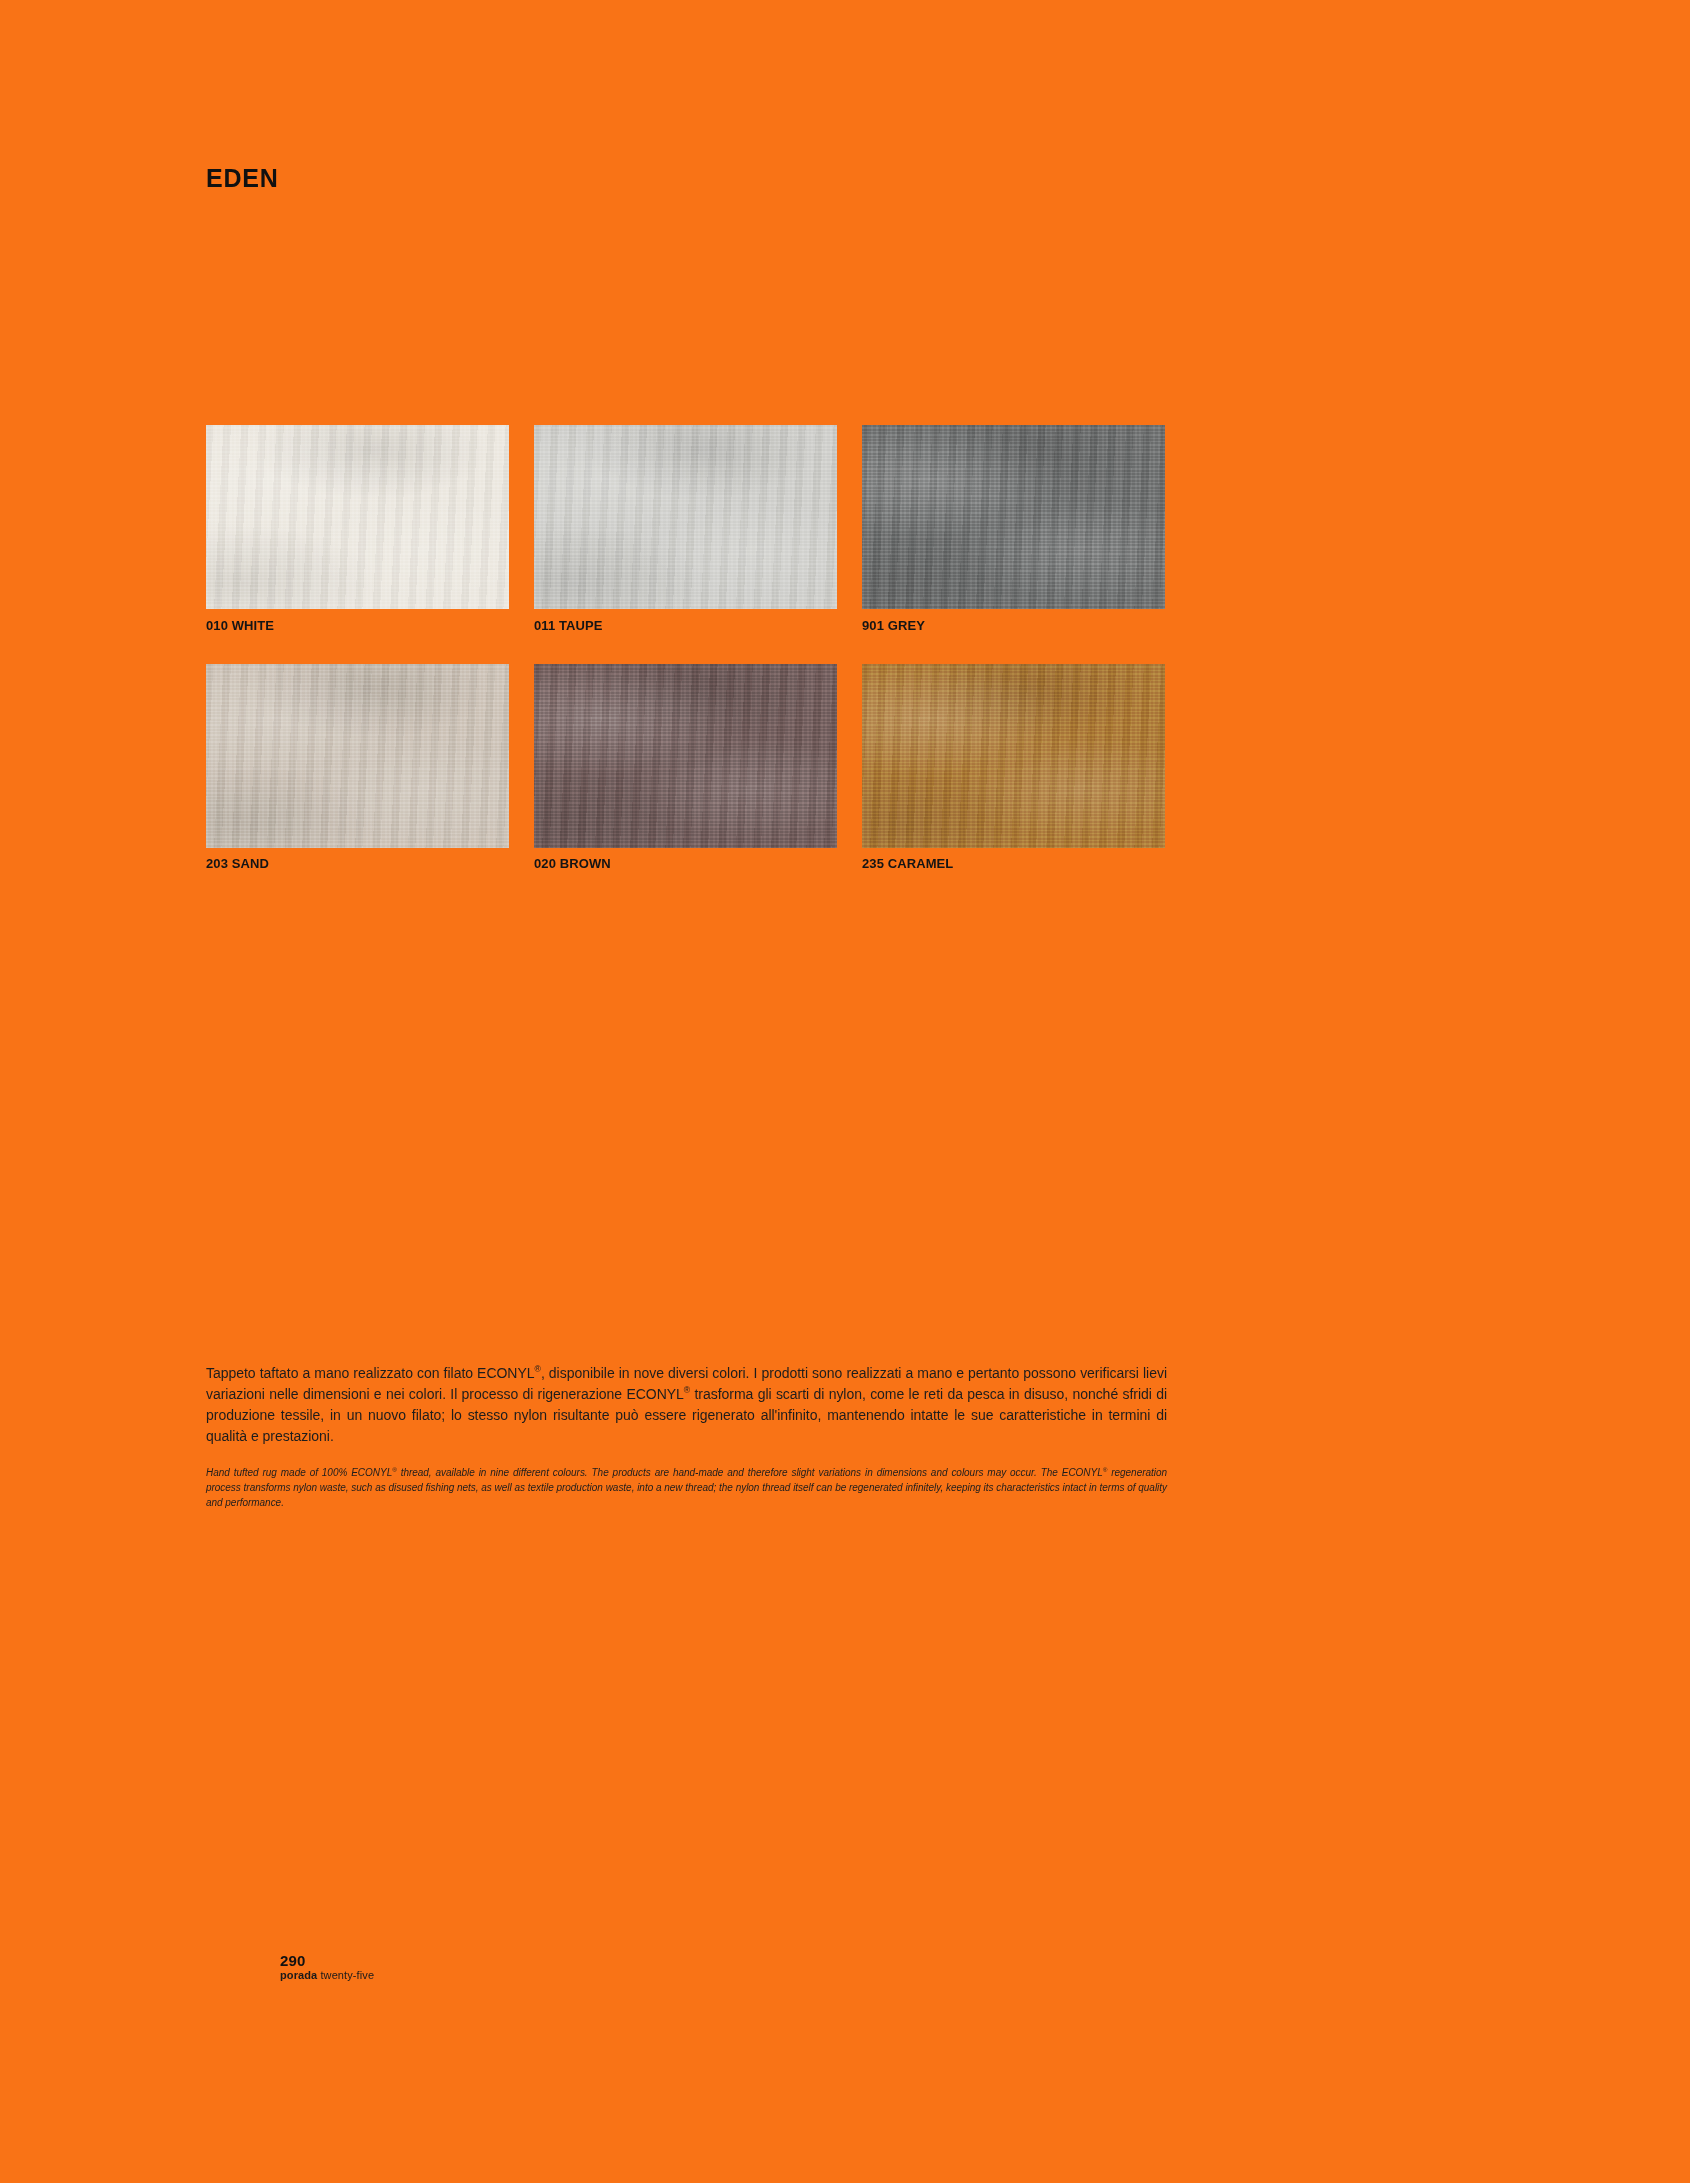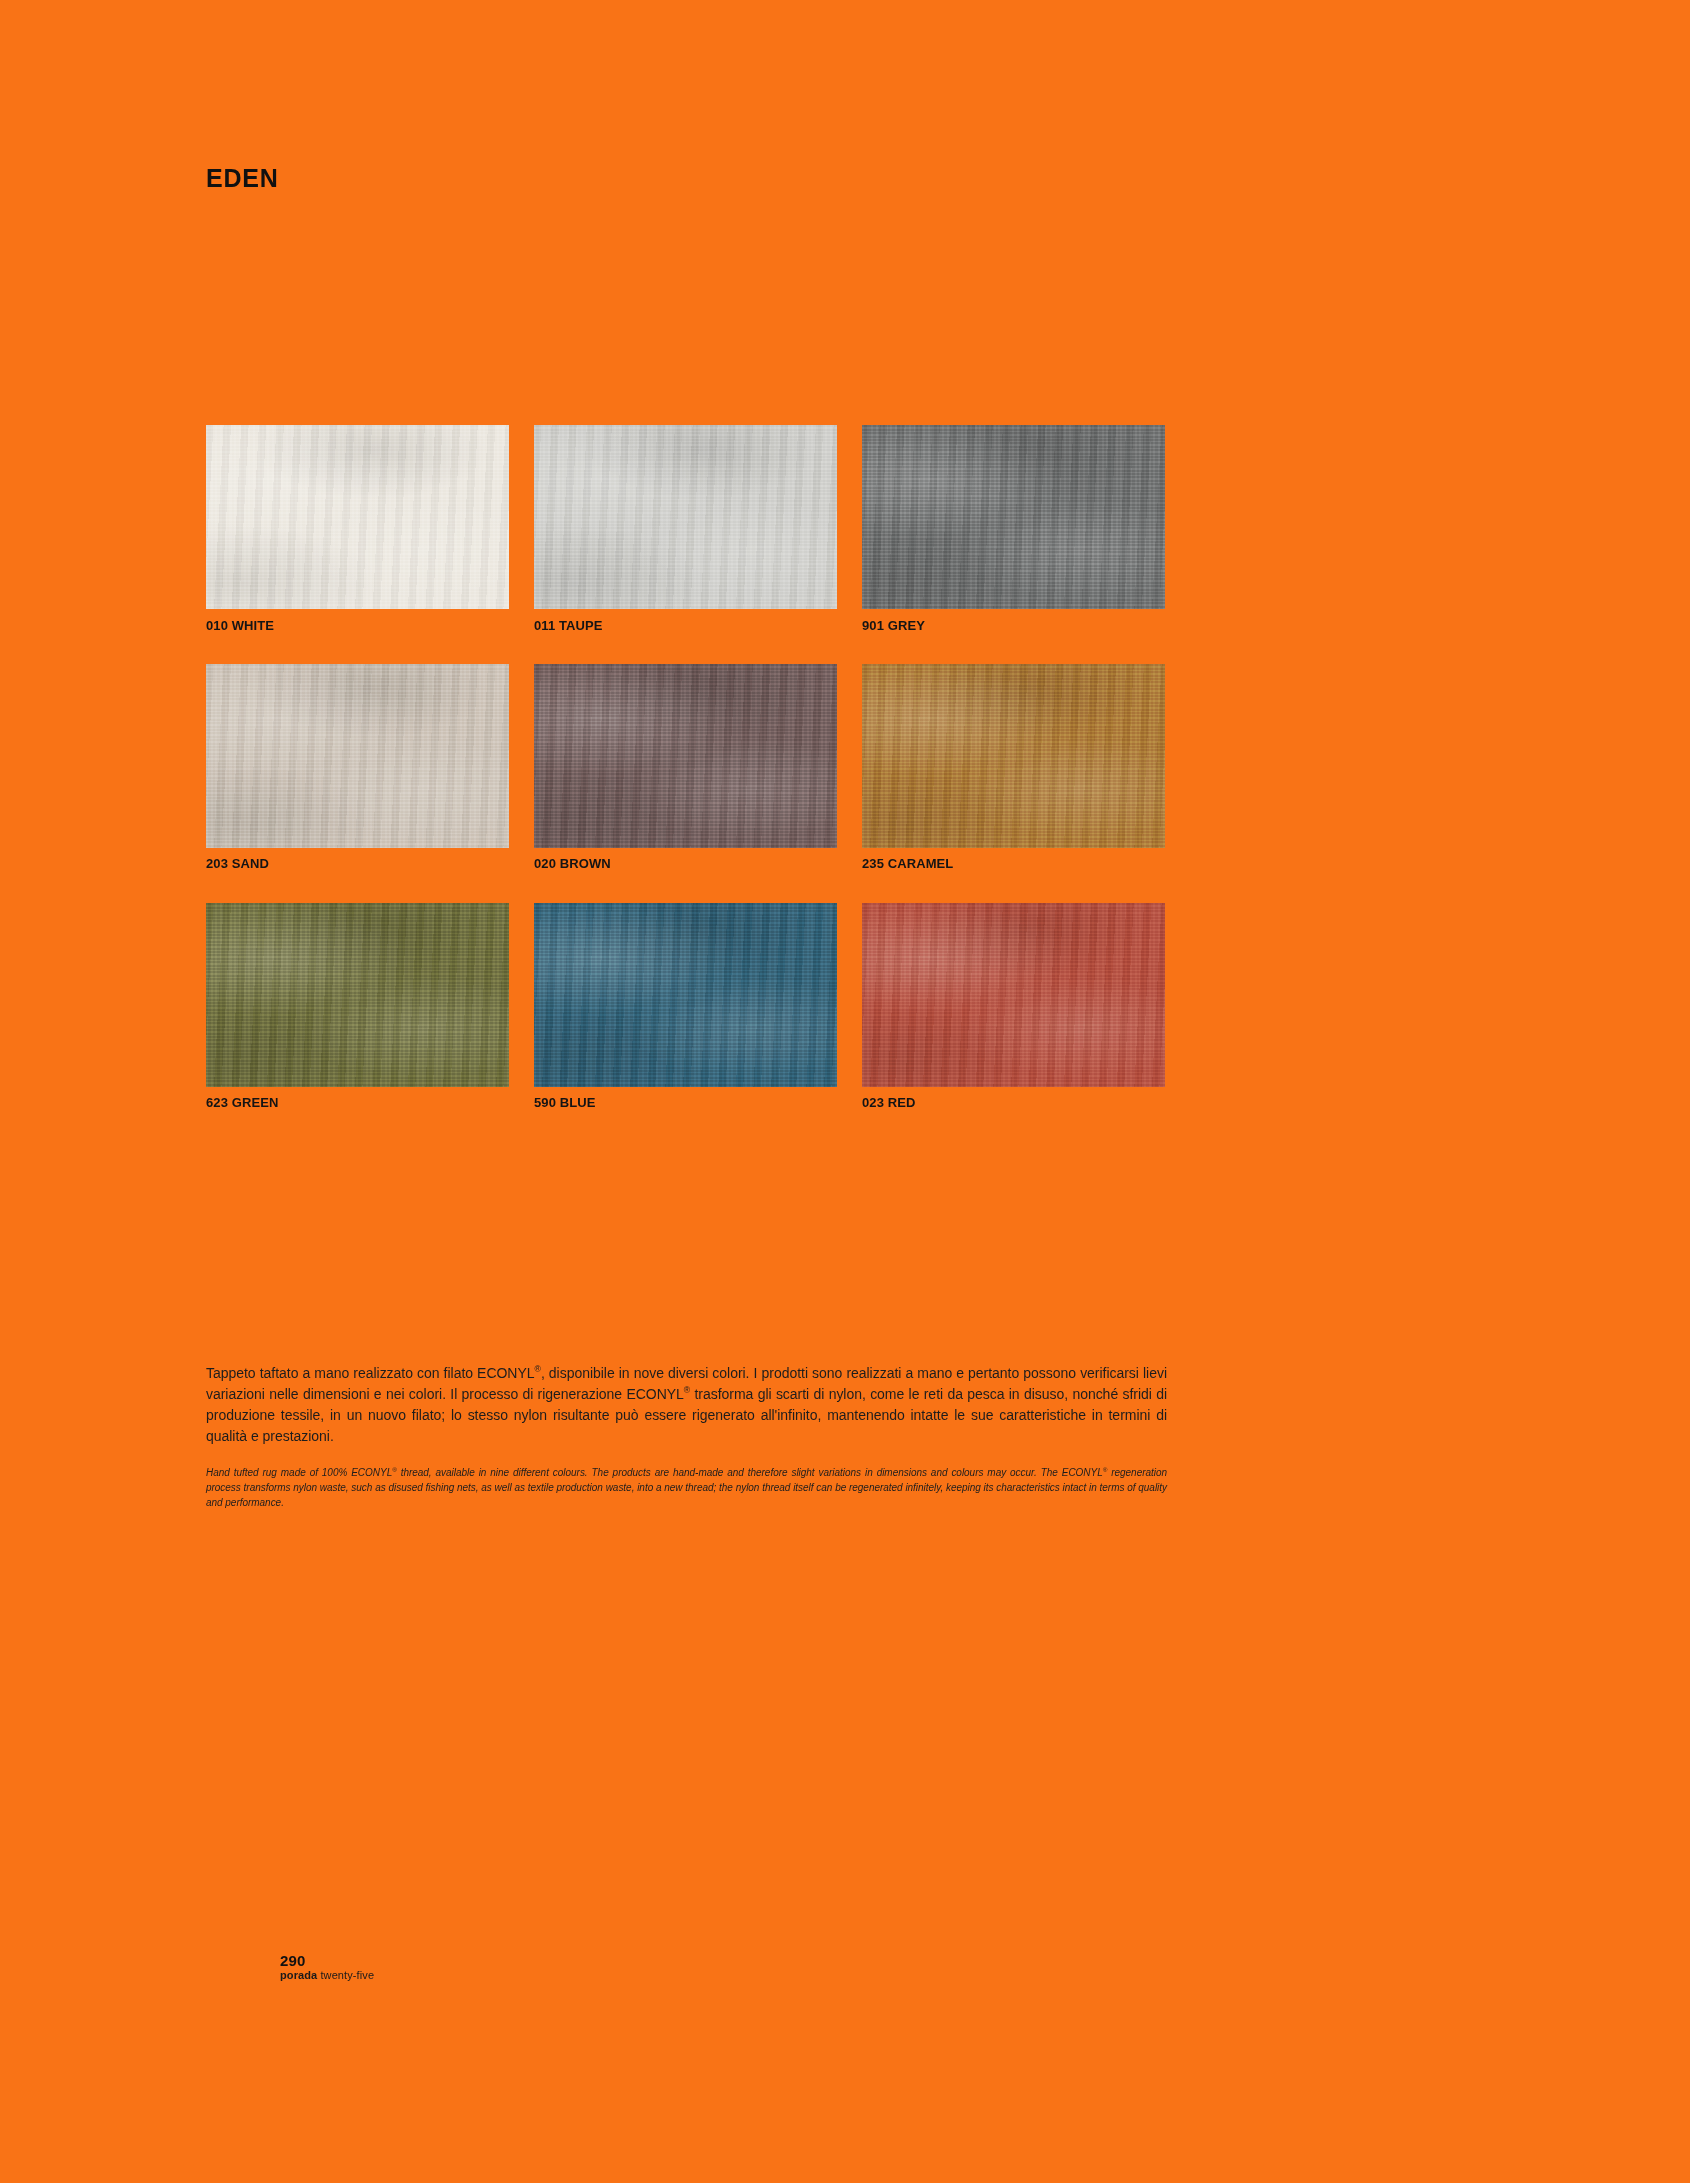--- a/index.html
+++ b/index.html
@@ -223,46 +223,20 @@
       <div class="swatch-cell">
         <div class="swatch-chip" id="chip-1-2" style="background-color: rgb(171, 119, 51);">
           <div class="tex t2"></div>
           <div class="tex t3"></div>
           <div class="tex t1"></div>
         </div>
         <div class="swatch-label">235 CARAMEL</div>
       </div>
     </div>
 
-    <div class="swatch-row">
-      <div class="swatch-cell">
-        <div class="swatch-chip" id="chip-2-0" style="background-color: rgb(107, 108, 58);">
-          <div class="tex t2"></div>
-          <div class="tex t3"></div>
-          <div class="tex t1"></div>
-        </div>
-        <div class="swatch-label">623 GREEN</div>
-      </div>
-      <div class="swatch-cell">
-        <div class="swatch-chip" id="chip-2-1" style="background-color: rgb(47, 95, 117);">
-          <div class="tex t2"></div>
-          <div class="tex t3"></div>
-          <div class="tex t1"></div>
-        </div>
-        <div class="swatch-label">590 BLUE</div>
-      </div>
-      <div class="swatch-cell">
-        <div class="swatch-chip" id="chip-2-2" style="background-color: rgb(180, 76, 60);">
-          <div class="tex t2"></div>
-          <div class="tex t3"></div>
-          <div class="tex t1"></div>
-        </div>
-        <div class="swatch-label">023 RED</div>
-      </div>
-    </div>
 
   </div>
 
   <div class="descriptions">
     <div class="desc-it">
       <p><span>Tappeto taftato a mano realizzato con filato ECONYL</span><sup class="reg">®</sup><span>, disponibile in nove diversi colori. I prodotti sono realizzati a mano e pertanto possono verificarsi lievi variazioni nelle dimensioni e nei colori. Il processo di rigenerazione ECONYL</span><sup class="reg">®</sup><span> trasforma gli scarti di nylon, come le reti da pesca in disuso, nonché sfridi di produzione tessile, in un nuovo filato; lo stesso nylon risultante può essere rigenerato all'infinito, mantenendo intatte le sue caratteristiche in termini di qualità e prestazioni.</span></p>
     </div>
     <div class="desc-en">
       <p><span>Hand tufted rug made of 100% ECONYL</span><sup class="reg">®</sup><span> thread, available in nine different colours. The products are hand-made and therefore slight variations in dimensions and colours may occur. The ECONYL</span><sup class="reg">®</sup><span> regeneration process transforms nylon waste, such as disused fishing nets, as well as textile production waste, into a new thread; the nylon thread itself can be regenerated infinitely, keeping its characteristics intact in terms of quality and performance.</span></p>
     </div>

